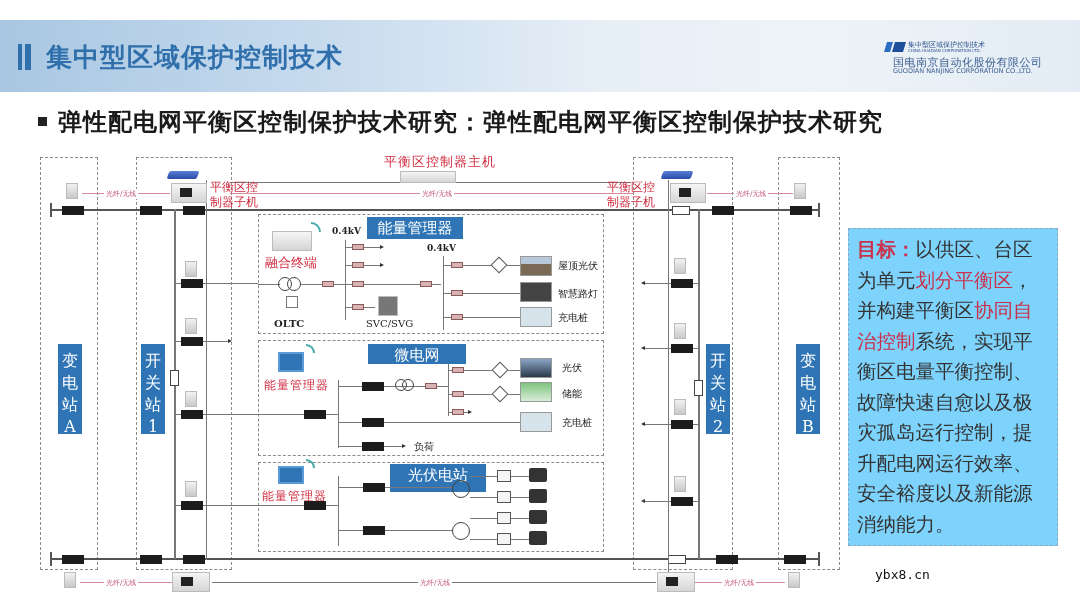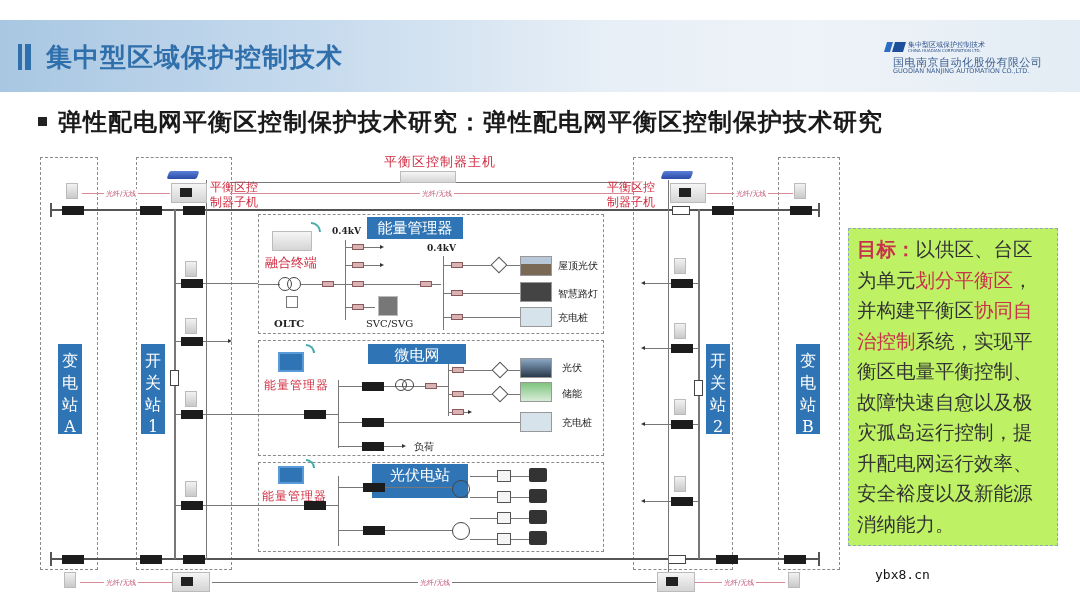--- a/index.html
+++ b/index.html
@@ -32,42 +32,42 @@
 .router{background:linear-gradient(180deg,#5b7fd8,#2a4aa5);position:absolute;width:30px;height:8px;transform:skewX(-20deg);border-radius:2px}
 .lbl{font-family:"DejaVu Serif",serif;font-size:10px;color:#222;position:absolute}
 .photo{position:absolute;width:32px;height:20px;border:1px solid #999}
 .diamond{position:absolute;width:12px;height:12px;border:1px solid #555;transform:rotate(45deg);background:#fff}
 .tx{position:absolute;width:14px;height:14px;border:1px solid #444;border-radius:50%}
 .panel{position:absolute;width:18px;height:14px;background:#333;border-radius:2px}
 .inv{position:absolute;width:14px;height:12px;border:1px solid #555;background:#f5f5f5}
 .arrowR::after{content:"";position:absolute;right:-4px;top:-2px;border-left:4px solid #333;border-top:2.5px solid transparent;border-bottom:2.5px solid transparent}
 .arrowL::before{content:"";position:absolute;left:-4px;top:-2px;border-right:4px solid #333;border-top:2.5px solid transparent;border-bottom:2.5px solid transparent}
 .sw{position:absolute;width:12px;height:6px;border:1px solid #444;background:#fff}
-#goal-box{left:848px;top:228px;width:210px;height:318px;border:1px dashed #8aa8c0;background:#bef264;padding:6px 8px}
+#goal-box{left:848px;top:228px;width:210px;height:318px;border:1px dashed #8aa8c0;background:#7dd3fc;padding:6px 8px}
 #goal{font-size:19.5px;line-height:30.5px;color:#333;font-family:"DejaVu Sans",sans-serif}
 #goal .hl{color:#c9304a}
 #goal .hlb{color:#c9304a;font-weight:bold}
 #watermark{left:875px;top:567px;font-family:"DejaVu Sans Mono",monospace;font-size:13px;color:#111}
 </style>
 </head>
 <body>
 
 <div id="banner" class="abs"></div>
 <div id="banner-bar" class="abs"></div>
 <div id="banner-bar2" class="abs"></div>
 <div id="banner-title" class="abs">集中型区域保护控制技术</div>
 
 <svg id="logo-mark" class="abs" viewBox="0 0 22 10">
   <polygon points="3,0 9,0 6,10 0,10" fill="#2b6cc4"></polygon>
   <polygon points="11,0 22,0 19,10 8,10" fill="#1e4f9a"></polygon>
 </svg>
 <div id="logo-top" class="abs">集中型区域保护控制技术</div>
 <div id="logo-top-en" class="abs">CHINA HUADIAN CORPORATION LTD.</div>
 <div id="logo-cn" class="abs">国电南京自动化股份有限公司</div>
-<div id="logo-en" class="abs">GUODIAN NANJING AUTOMATION CO.,LTD.</div>
+<div id="logo-en" class="abs">GUODIAN NANJING CORPORATION CO.,LTD.</div>
 
 <div id="subtitle-bullet" class="abs"></div>
 <div id="subtitle" class="abs">弹性配电网平衡区控制保护技术研究：弹性配电网平衡区控制保护技术研究</div>
 
 <div class="abs" style="left:0;top:0;width:850px;height:608px">
 
   <div class="abs dash" style="left:40px;top:157px;width:58px;height:413px"></div>
   <div class="abs dash" style="left:136px;top:157px;width:96px;height:413px"></div>
   <div class="abs dash" style="left:633px;top:157px;width:100px;height:413px"></div>
   <div class="abs dash" style="left:778px;top:157px;width:62px;height:413px"></div>
@@ -266,21 +266,21 @@
   <div class="fuse" style="left:452px;top:409px"></div>
   <div class="abs line" style="left:338px;top:422px;width:182px;height:1px"></div>
   <div class="blk" style="left:362px;top:418px"></div>
   <div class="photo" style="left:520px;top:412px;background:#d7e3ea"></div>
   <div class="lbl" style="left:562px;top:416px">充电桩</div>
   <div class="abs line arrowR" style="left:338px;top:446px;width:64px;height:1px"></div>
   <div class="blk" style="left:362px;top:442px"></div>
   <div class="lbl" style="left:414px;top:440px">负荷</div>
 
   <div class="abs dash" style="left:258px;top:462px;width:346px;height:90px"></div>
-  <div class="abs bluelabel" style="left:372px;top:464px;width:96px;height:34px">光伏电站</div>
+  <div class="abs bluelabel" style="left:390px;top:464px;width:96px;height:28px">光伏电站</div>
   <div class="abs" style="left:278px;top:466px;width:26px;height:18px;background:#2f75b5;border:2px solid #5a9ad6"></div>
   <div class="abs" style="left:306px;top:459px;width:9px;height:9px;border-top:2px solid #4aa;border-right:2px solid #4aa;border-radius:0 9px 0 0"></div>
   <div class="abs redtxt" style="left:262px;top:488px;font-size:12px;letter-spacing:1px">能量管理器</div>
   <div class="abs line" style="left:258px;top:505px;width:80px;height:1px"></div>
   <div class="blk" style="left:304px;top:501px"></div>
   <div class="abs line" style="left:338px;top:476px;width:1px;height:70px"></div>
   <div class="abs line" style="left:338px;top:487px;width:115px;height:1px"></div>
   <div class="blk" style="left:363px;top:483px"></div>
   <div class="tx" style="left:452px;top:480px;width:18px;height:18px"></div>
   <div class="abs line" style="left:338px;top:530px;width:115px;height:1px"></div>

